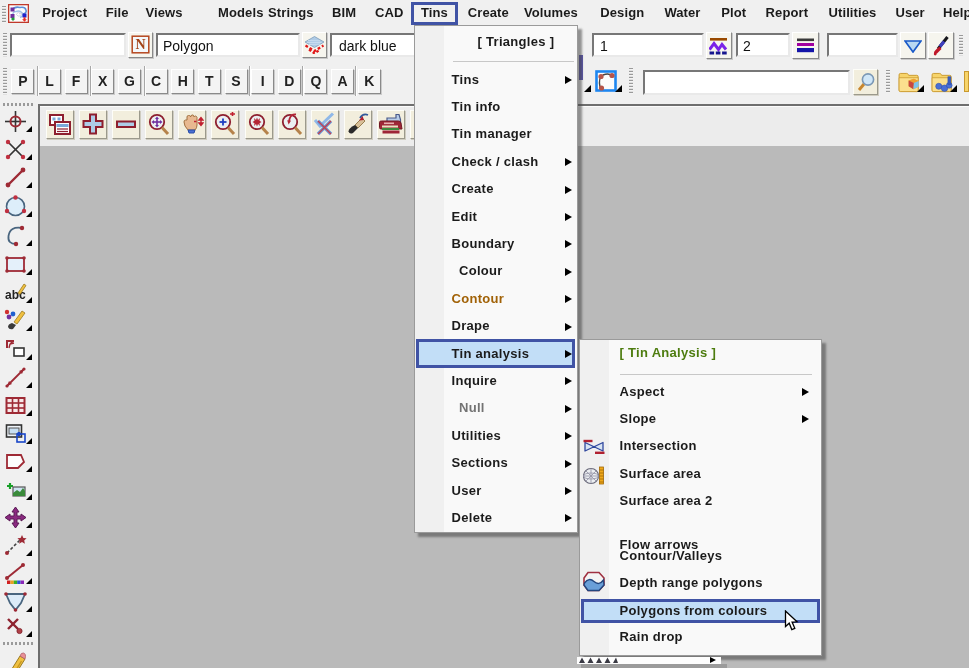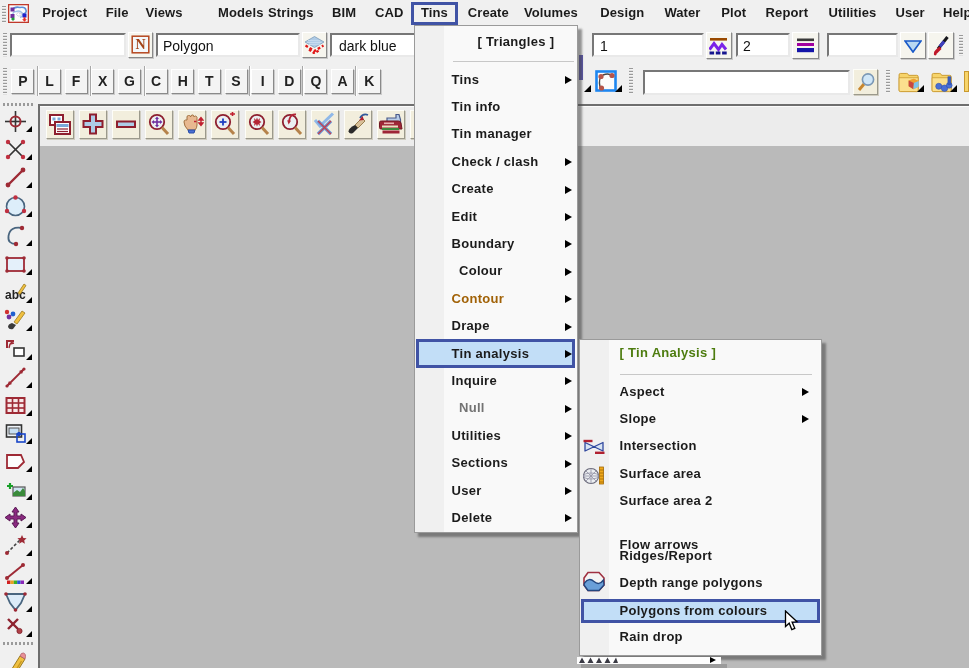--- a/index.html
+++ b/index.html
@@ -421,21 +421,21 @@
 <div class="ab" style="left:619.5px;top:344.8px;font-size:13px;font-weight:700;letter-spacing:0.3px;color:#4d7c0f;">[ Tin Analysis ]</div>
 <div class="ab" style="left:620px;top:373.6px;width:192px;height:1px;background:#c8c8c8;"></div>
 <div class="ab" style="left:619.5px;top:383.8px;font-size:13px;font-weight:700;letter-spacing:0.3px;color:#1b1b1b;white-space:nowrap;">Aspect</div>
 <div class="arr" style="left:802px;top:388.3px;"></div>
 <div class="ab" style="left:619.5px;top:410.5px;font-size:13px;font-weight:700;letter-spacing:0.3px;color:#1b1b1b;white-space:nowrap;">Slope</div>
 <div class="arr" style="left:802px;top:415.0px;"></div>
 <div class="ab" style="left:619.5px;top:437.7px;font-size:13px;font-weight:700;letter-spacing:0.3px;color:#1b1b1b;white-space:nowrap;">Intersection</div>
 <div class="ab" style="left:619.5px;top:465.8px;font-size:13px;font-weight:700;letter-spacing:0.3px;color:#1b1b1b;white-space:nowrap;">Surface area</div>
 <div class="ab" style="left:619.5px;top:493.0px;font-size:13px;font-weight:700;letter-spacing:0.3px;color:#1b1b1b;white-space:nowrap;">Surface area 2</div>
 <div class="ab" style="left:619.5px;top:520.7px;font-size:13px;font-weight:700;letter-spacing:0.3px;color:#1b1b1b;white-space:nowrap;margin-top:16px;">Flow arrows</div>
-<div class="ab" style="left:619.5px;top:547.9px;font-size:13px;font-weight:700;letter-spacing:0.3px;color:#1b1b1b;white-space:nowrap;">Ridges/Report</div>
+<div class="ab" style="left:619.5px;top:547.9px;font-size:13px;font-weight:700;letter-spacing:0.3px;color:#1b1b1b;white-space:nowrap;">Contour/Valleys</div>
 <div class="ab" style="left:619.5px;top:574.6px;font-size:13px;font-weight:700;letter-spacing:0.3px;color:#1b1b1b;white-space:nowrap;">Depth range polygons</div>
 <div class="ab" style="left:580.5px;top:599.3px;width:239.5px;height:23.6px;background:#c2def7;border:3px solid #4053a5;"></div>
 <div class="ab" style="left:619.5px;top:603.2px;font-size:13px;font-weight:700;letter-spacing:0.3px;color:#1b1b1b;white-space:nowrap;">Polygons from colours</div>
 <div class="ab" style="left:619.5px;top:629.4px;font-size:13px;font-weight:700;letter-spacing:0.3px;color:#1b1b1b;white-space:nowrap;">Rain drop</div>
 <svg class="ab" style="left:583px;top:439px;" width="22" height="16" viewBox="0 0 22 16">
 <path d="M2 3.5 L20 12 L20 3.5 L2 12 Z" fill="#d8e4f2" stroke="#30489e" stroke-width="1.3" stroke-linejoin="round"></path>
 <line x1="0.5" y1="2" x2="9.5" y2="2" stroke="#b02030" stroke-width="2.4"></line>
 <line x1="12" y1="13.8" x2="21.5" y2="13.8" stroke="#b02030" stroke-width="2.4"></line>
 </svg>
 <svg class="ab" style="left:583px;top:466px;" width="22" height="19" viewBox="0 0 22 19">

